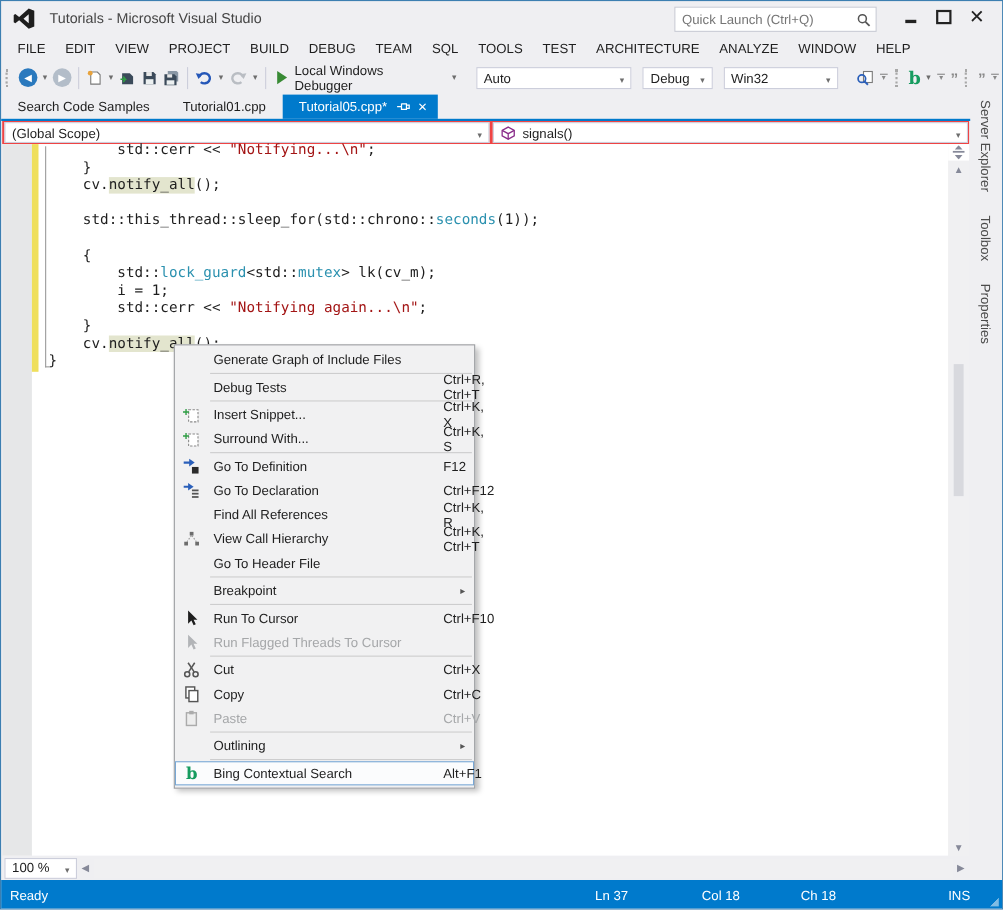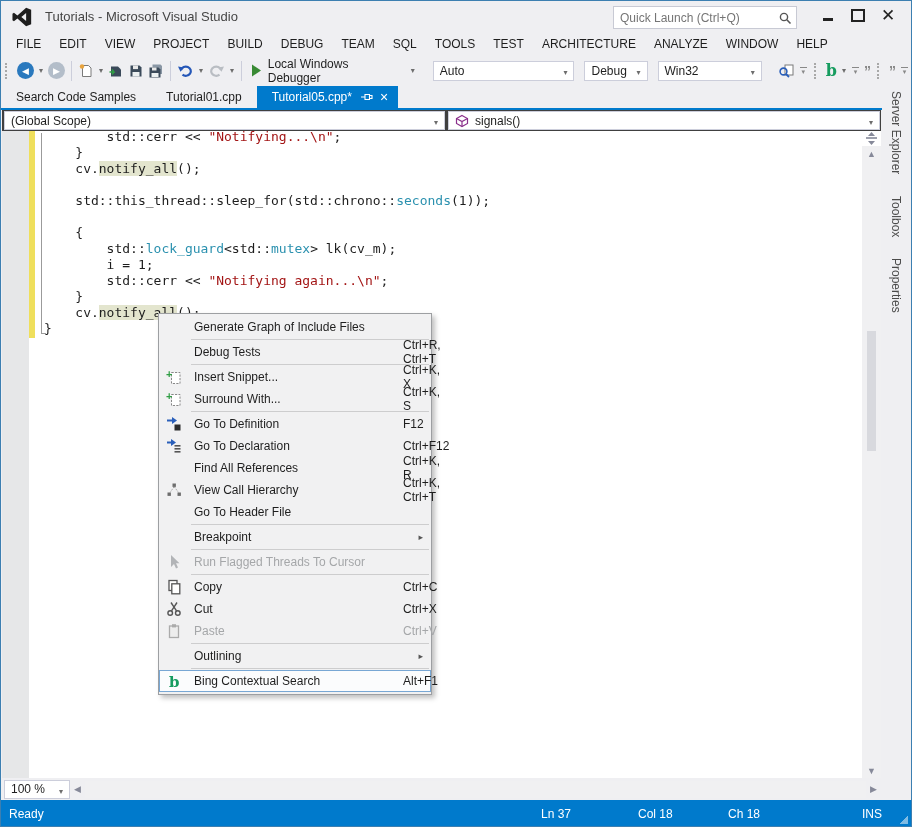--- a/index.html
+++ b/index.html
@@ -47,21 +47,21 @@
   .bing-b{font-family:"DejaVu Serif",serif;font-weight:bold;font-size:16px;color:#169C5F;line-height:16px;}
   
   .tabstrip{position:absolute;top:85px;left:0;height:22px;display:flex;}
   .tab{padding:0 15px;font-size:12px;color:#1E1E1E;display:flex;align-items:center;height:22px;}
   .tab.active{background:#007ACC;color:#fff;padding:0 10px 0 15px;}
   .tab.active .tab-label{margin-right:8px;}
   .pin{display:flex;margin-right:7px;}
   .tabclose{font-size:14px;line-height:14px;color:#fff;}
   .tab-underline{position:absolute;top:107px;left:0;width:881px;height:2px;background:#007ACC;}
   
-  .navbar{position:absolute;top:109px;left:1px;width:879px;height:21px;background:#404040;}
+  .navbar{position:absolute;top:109px;left:1px;width:879px;height:21px;background:#ef4444;}
   .scope-combo{position:absolute;left:2px;top:1px;width:441px;height:19px;}
   .member-combo{position:absolute;left:446px;top:1px;width:432px;height:19px;}
   .member-combo .micon{margin-right:6px;display:flex;}
   
   .editor{position:absolute;top:130px;left:1px;width:860px;height:647px;background:#fff;}
   .bp-margin{position:absolute;left:0;top:0;width:27px;height:100%;background:#E6E7E8;}
   .change-bar{position:absolute;left:27px;top:0;width:6px;height:207px;background:#EFDF5C;}
   .outline-line{position:absolute;left:39px;top:2px;width:4px;height:200px;
     border-left:1px solid #9B9B9B;border-bottom:1px solid #9B9B9B;}
   .code{position:absolute;left:0;top:-2px;padding-left:42px;
@@ -421,51 +421,60 @@
         <span class="ctx-icon"></span>
         <span class="ctx-label">Go To Header File</span>
       </div>
       <div class="menu-sep"></div>
       <div class="ctx-item">
         <span class="ctx-icon"></span>
         <span class="ctx-label">Breakpoint</span>
         <span class="ctx-sub">▸</span>
       </div>
       <div class="menu-sep"></div>
+      <div class="ctx-item">
+        <span class="ctx-icon">
+          <svg width="16" height="16">
+            <polygon points="5,1 5,13 8,10 10,14.5 12,13.5 10,9.3 13.5,9.3" fill="#1E1E1E"></polygon>
+          </svg>
+        </span>
+        <span class="ctx-label">Run To Cursor</span>
+        <span class="ctx-shortcut">Ctrl+F10</span>
+      </div>
       <div class="ctx-item disabled">
         <span class="ctx-icon">
           <svg width="16" height="16">
             <polygon points="5,1 5,13 8,10 10,14.5 12,13.5 10,9.3 13.5,9.3" fill="#B2B4B7"></polygon>
           </svg>
         </span>
         <span class="ctx-label">Run Flagged Threads To Cursor</span>
       </div>
       <div class="menu-sep"></div>
-      <div class="ctx-item">
-        <span class="ctx-icon">
-          <svg width="16" height="16">
-            <rect x="3" y="1.5" width="8" height="10" fill="#fff" stroke="#555" stroke-width="1.3"></rect>
-            <rect x="5.8" y="4.8" width="8" height="10" fill="#fff" stroke="#555" stroke-width="1.3"></rect>
-          </svg>
-        </span>
-        <span class="ctx-label">Copy</span>
-        <span class="ctx-shortcut">Ctrl+C</span>
-      </div>
       <div class="ctx-item">
         <span class="ctx-icon">
           <svg width="16" height="16">
             <line x1="5" y1="1.5" x2="10.5" y2="9.8" stroke="#555" stroke-width="1.4"></line>
             <line x1="11" y1="1.5" x2="5.5" y2="9.8" stroke="#555" stroke-width="1.4"></line>
             <circle cx="4.2" cy="12" r="2.3" fill="none" stroke="#555" stroke-width="1.4"></circle>
             <circle cx="11.8" cy="12" r="2.3" fill="none" stroke="#555" stroke-width="1.4"></circle>
           </svg>
         </span>
         <span class="ctx-label">Cut</span>
         <span class="ctx-shortcut">Ctrl+X</span>
       </div>
+      <div class="ctx-item">
+        <span class="ctx-icon">
+          <svg width="16" height="16">
+            <rect x="3" y="1.5" width="8" height="10" fill="#fff" stroke="#555" stroke-width="1.3"></rect>
+            <rect x="5.8" y="4.8" width="8" height="10" fill="#fff" stroke="#555" stroke-width="1.3"></rect>
+          </svg>
+        </span>
+        <span class="ctx-label">Copy</span>
+        <span class="ctx-shortcut">Ctrl+C</span>
+      </div>
       <div class="ctx-item disabled">
         <span class="ctx-icon">
           <svg width="16" height="16">
             <rect x="3.5" y="3" width="9" height="11.5" fill="#EDEDED" stroke="#ABABAB" stroke-width="1.3"></rect>
             <rect x="6" y="1.2" width="4" height="3.2" fill="#ABABAB"></rect>
           </svg>
         </span>
         <span class="ctx-label">Paste</span>
         <span class="ctx-shortcut">Ctrl+V</span>
       </div>

